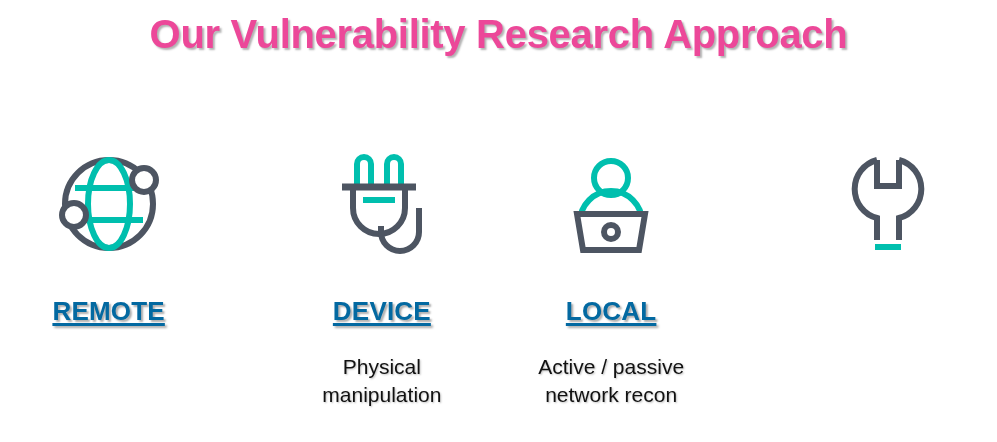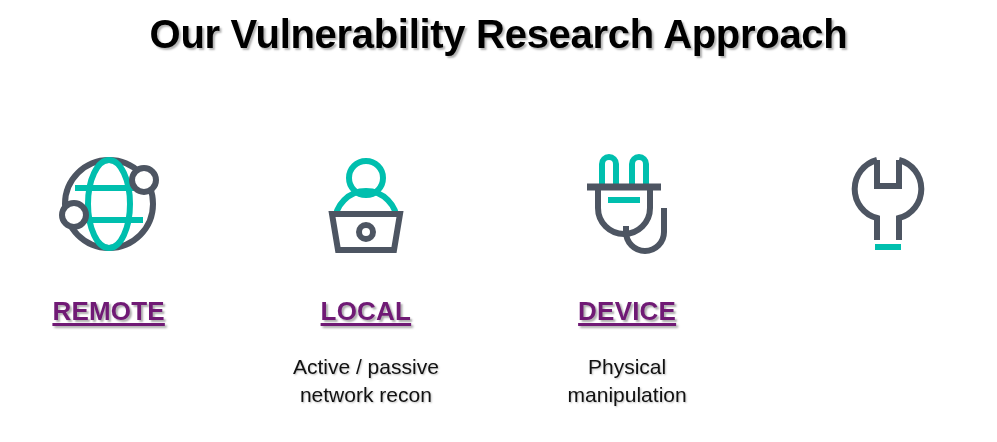--- a/index.html
+++ b/index.html
@@ -26,21 +26,21 @@
 
   .slide-title {
     position: absolute;
     top: 12px;
     left: 0;
     width: 997px;
     text-align: center;
     font-size: 40px;
     font-weight: bold;
     letter-spacing: -0.3px;
-    color: #000000;
+    color: #ec4899;
     text-shadow: 2px 2px 2px rgba(0,0,0,0.30);
     white-space: nowrap;
   }
 
   .columns {
     position: absolute;
     top: 148px;
     left: 0;
     width: 997px;
     display: flex;
@@ -66,21 +66,21 @@
   }
 
   .icon-wrap svg {
     display: block;
   }
 
   .col-label {
     margin-top: 36px;
     font-size: 26px;
     font-weight: bold;
-    color: #701a75;
+    color: #0369a1;
     text-decoration: underline;
     text-underline-offset: 3px;
     text-decoration-thickness: 3px;
     text-shadow: 2px 2px 2px rgba(0,0,0,0.32);
     letter-spacing: 0.2px;
     white-space: nowrap;
   }
 
   .col-desc {
     margin-top: 26px;
@@ -120,57 +120,57 @@
           <line x1="18" y1="68" x2="86" y2="68" stroke="#00bfae" stroke-width="6" stroke-linecap="butt"></line>
 
           <circle cx="87" cy="28" r="12" fill="#ffffff" stroke="#4d5562" stroke-width="6"></circle>
 
           <circle cx="17" cy="63" r="12" fill="#ffffff" stroke="#4d5562" stroke-width="6"></circle>
         </svg>
       </div>
       <div class="col-label">REMOTE</div>
     </div>
 
-    <div class="column col-1">
-      <div class="icon-wrap">
-        <svg width="96" height="104" viewBox="0 0 96 104" aria-hidden="true">
-
-          <circle cx="48" cy="26" r="17" fill="none" stroke="#00bfae" stroke-width="6"></circle>
-
-          <path d="M17 70 A31 31 0 0 1 79 70" fill="none" stroke="#00bfae" stroke-width="6"></path>
-
-          <path d="M14 62 L82 62 L76 98 L20 98 Z" fill="#ffffff" stroke="#4d5562" stroke-width="6" stroke-linejoin="miter"></path>
-
-          <circle cx="48" cy="80" r="7" fill="none" stroke="#4d5562" stroke-width="6"></circle>
-        </svg>
-      </div>
-      <div class="col-label">LOCAL</div>
-      <div class="col-desc">Active / passive
-network recon</div>
-    </div>
-
     <div class="column col-2">
       <div class="icon-wrap">
         <svg width="100" height="108" viewBox="0 0 100 108" aria-hidden="true">
 
           <path d="M25 34 L25 14 A7 7 0 0 1 39 14 L39 34" fill="none" stroke="#00bfae" stroke-width="6" stroke-linecap="butt"></path>
           <path d="M55 34 L55 14 A7 7 0 0 1 69 14 L69 34" fill="none" stroke="#00bfae" stroke-width="6" stroke-linecap="butt"></path>
 
           <line x1="10" y1="37" x2="84" y2="37" stroke="#4d5562" stroke-width="7" stroke-linecap="butt"></line>
 
           <path d="M21 40 L21 58 A26 26 0 0 0 73 58 L73 40" fill="none" stroke="#4d5562" stroke-width="6"></path>
 
           <line x1="31" y1="50" x2="63" y2="50" stroke="#00bfae" stroke-width="6" stroke-linecap="butt"></line>
 
           <path d="M49 76 L49 82 A19 19 0 0 0 87 82 L87 58" fill="none" stroke="#4d5562" stroke-width="6"></path>
         </svg>
       </div>
       <div class="col-label">DEVICE</div>
       <div class="col-desc">Physical
 manipulation</div>
+    </div>
+
+    <div class="column col-1">
+      <div class="icon-wrap">
+        <svg width="96" height="104" viewBox="0 0 96 104" aria-hidden="true">
+
+          <circle cx="48" cy="26" r="17" fill="none" stroke="#00bfae" stroke-width="6"></circle>
+
+          <path d="M17 70 A31 31 0 0 1 79 70" fill="none" stroke="#00bfae" stroke-width="6"></path>
+
+          <path d="M14 62 L82 62 L76 98 L20 98 Z" fill="#ffffff" stroke="#4d5562" stroke-width="6" stroke-linejoin="miter"></path>
+
+          <circle cx="48" cy="80" r="7" fill="none" stroke="#4d5562" stroke-width="6"></circle>
+        </svg>
+      </div>
+      <div class="col-label">LOCAL</div>
+      <div class="col-desc">Active / passive
+network recon</div>
     </div>
 
     <div class="column col-3">
       <div class="icon-wrap">
         <svg width="74" height="104" viewBox="0 0 74 104" aria-hidden="true">
 
           <path d="M26 8
                    A30 30 0 0 0 26 66
                    L26 88
                    M48 8

